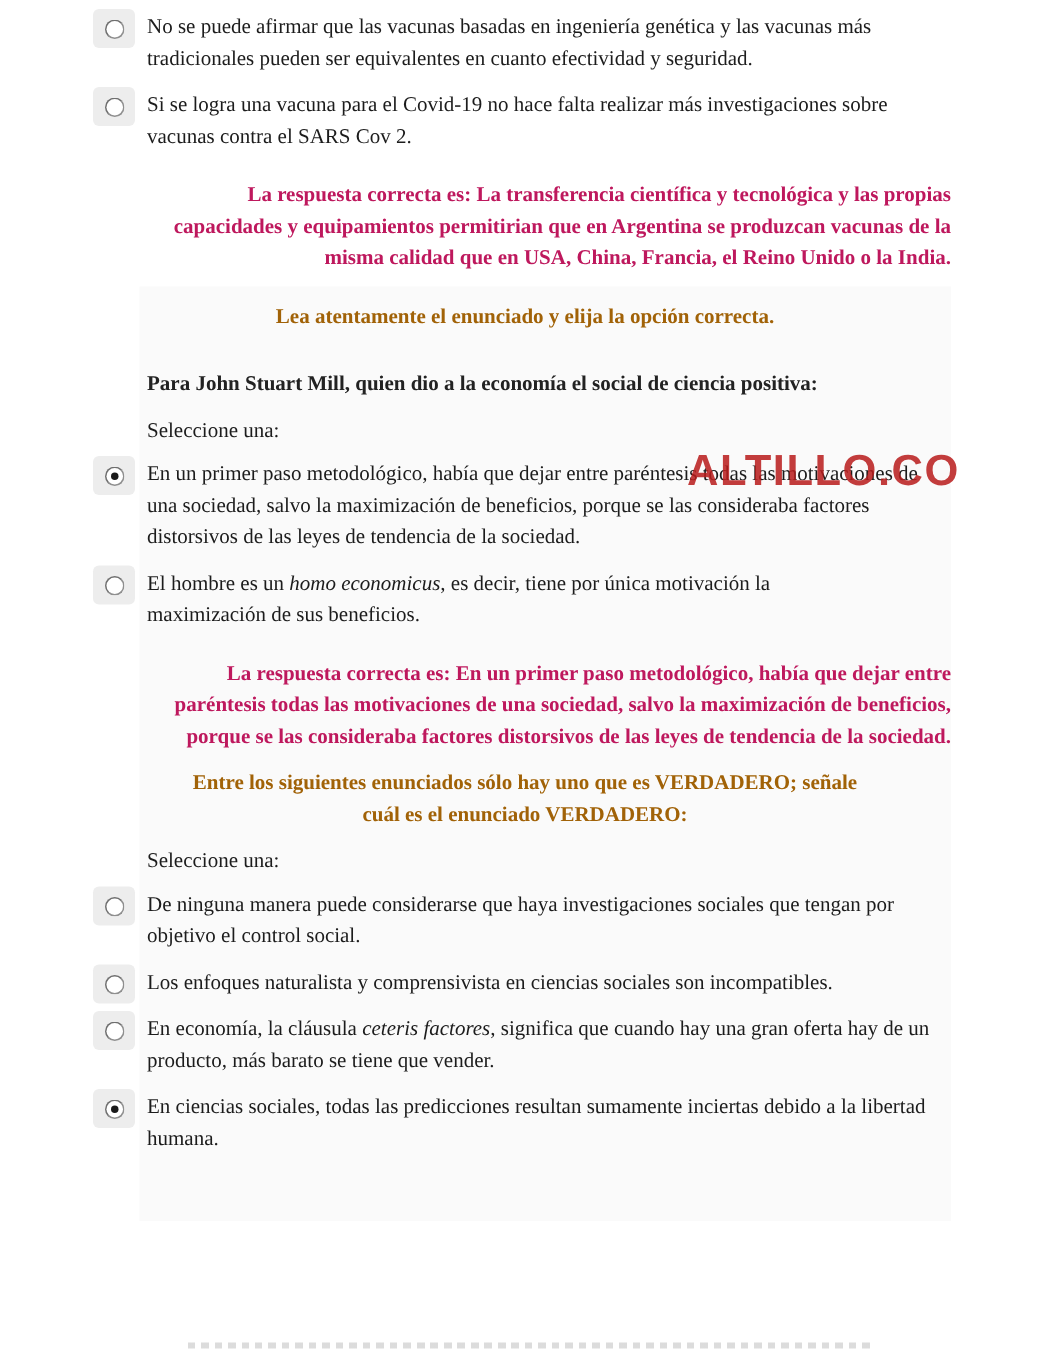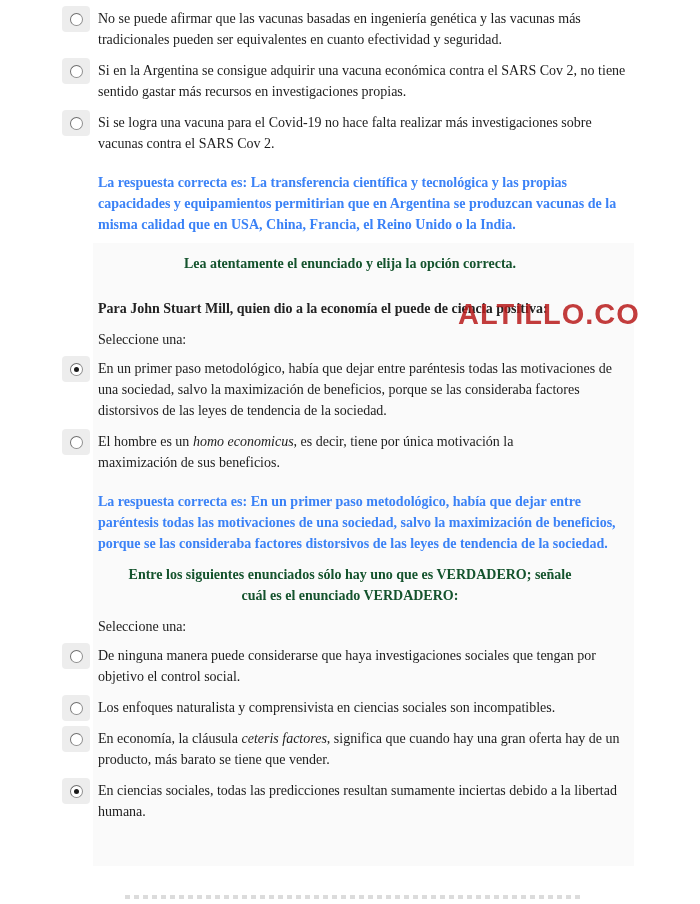--- a/index.html
+++ b/index.html
@@ -35,24 +35,24 @@
     display:inline-flex; align-items:center; justify-content:center;
   }
   .radio.checked::after {
     content:""; width:5px; height:5px; border-radius:50%; background:#1a1a1a;
   }
   .opt-text { flex:1; padding:2px 10px 4px 8px; max-width:650px; }
   .opt-text.narrow { max-width:480px; }
 
   .feedback {
     margin:14px 6px 0 38px; max-width:630px;
-    color:#3b82f6; font-weight:bold;
+    color:#be185d; font-weight:bold;text-align:right;
   }
   .heading {
-    font-weight:bold; text-align:center; color:#14532d;
+    font-weight:bold; text-align:center; color:#a16207;
     padding:10px 60px 0 60px;
   }
   .prompt { font-weight:bold; margin:24px 30px 0 38px; color:#222; }
   .select-label { margin:10px 0 6px 38px; }
 
   .watermark {
     position:absolute; left:398px; top:300px;
     font-family:"Liberation Sans","DejaVu Sans",sans-serif;
     font-weight:bold; font-size:29px; line-height:29px;
     color:#b91c1c; letter-spacing:1px; opacity:.85; z-index:2;
@@ -72,46 +72,40 @@
 
   <div class="question q-upper">
 
     <div class="opt-row">
       <span class="radio-cell">
         <span class="radio"></span>
       </span>
       <span class="opt-text">No se puede afirmar que las vacunas basadas en ingeniería genética y las vacunas más tradicionales pueden ser equivalentes en cuanto efectividad y seguridad.</span>
     </div>
 
-    <div class="opt-row">
-      <span class="radio-cell">
-        <span class="radio"></span>
-      </span>
-      <span class="opt-text">Si en la Argentina se consigue adquirir una vacuna económica contra el SARS Cov 2, no tiene sentido gastar más recursos en investigaciones propias.</span>
-    </div>
 
     <div class="opt-row">
       <span class="radio-cell">
         <span class="radio"></span>
       </span>
       <span class="opt-text">Si se logra una vacuna para el Covid-19 no hace falta realizar más investigaciones sobre vacunas contra el SARS Cov 2.</span>
     </div>
 
     <div class="feedback">La respuesta correcta es: La transferencia científica y tecnológica y las propias capacidades y equipamientos permitirian que en Argentina se produzcan vacunas de la misma calidad que en USA, China, Francia, el Reino Unido o la India.</div>
   </div>
 
   <div class="lower-section">
     <div class="lower-bg"></div>
 
     <div class="lower-content">
 
       <div class="question">
         <div class="heading">Lea atentamente el enunciado y elija la opción correcta.</div>
 
-        <div class="prompt">Para John Stuart Mill, quien dio a la economía el puede de ciencia positiva:</div>
+        <div class="prompt">Para John Stuart Mill, quien dio a la economía el social de ciencia positiva:</div>
 
         <div class="select-label">Seleccione una:</div>
 
         <div class="opt-row">
           <span class="radio-cell">
             <span class="radio checked"></span>
           </span>
           <span class="opt-text">En un primer paso metodológico, había que dejar entre paréntesis todas las motivaciones de una sociedad, salvo la maximización de beneficios, porque se las consideraba factores distorsivos de las leyes de tendencia de la sociedad.</span>
         </div>
 

